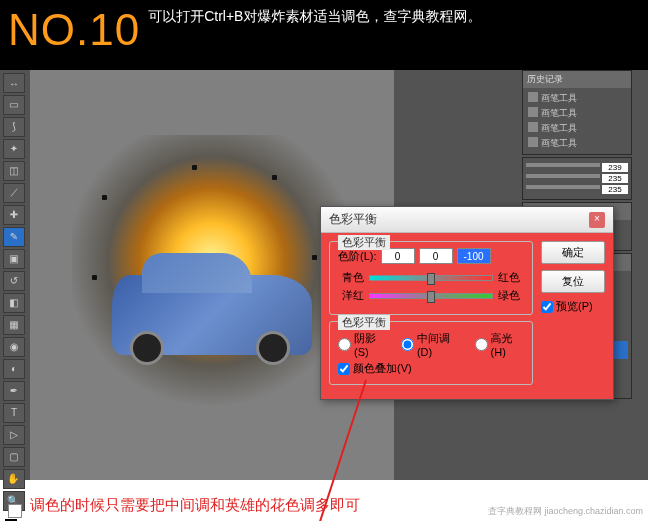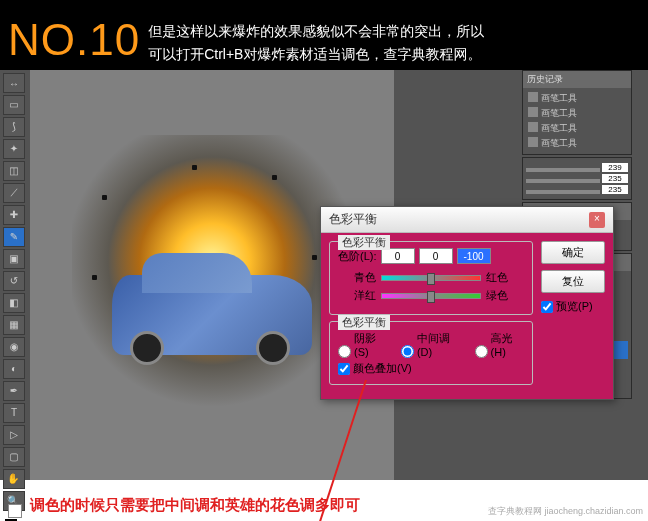--- a/index.html
+++ b/index.html
@@ -1,17 +1,17 @@
 <!DOCTYPE html>
 <html><head>
 <meta charset="utf-8">
 <style>
 *{box-sizing:border-box;margin:0;padding:0;font-family:"Microsoft YaHei",sans-serif}
 body{width:648px;height:521px;background:#fff;overflow:hidden;position:relative}
-.header{background:#000;height:70px;padding:5px 8px;display:flex;align-items:flex-end}
+.header{background:#000;height:70px;padding:5px 8px;display:flex;align-items:flex-start}
 .no-label{color:#ff9a1a;font-size:44px;font-weight:400;letter-spacing:1px;margin-right:8px}
 .header-text{color:#fff;font-size:14px;line-height:1.6}
 .ps-area{position:relative;height:410px;background:#535353;margin:0}
 .toolbar{position:absolute;left:0;top:0;width:28px;height:100%;background:#535353;display:flex;flex-direction:column;padding:2px}
 .tool{width:22px;height:20px;margin:1px auto;background:#5a5a5a;border:1px solid #3a3a3a;font-size:10px;color:#ccc;text-align:center;line-height:18px;cursor:pointer}
 .tool.active{background:#2a70c8}
 .colorbox{width:22px;height:22px;margin-top:6px;position:relative}
 .fg{width:14px;height:14px;background:#000;border:1px solid #fff;position:absolute;top:0;left:2px}
 .bg{width:14px;height:14px;background:#fff;border:1px solid #888;position:absolute;bottom:0;right:2px}
 .canvas{position:absolute;left:30px;top:0;width:364px;height:410px;background:#808080;display:flex;align-items:center;justify-content:center;overflow:hidden}
@@ -21,62 +21,61 @@
 .car::before{content:"";position:absolute;top:-22px;left:30px;width:110px;height:40px;background:linear-gradient(135deg,#5a7fc0,#7a9bd0);border-radius:20px 30px 0 0}
 .wheel{position:absolute;width:34px;height:34px;background:#222;border:3px solid #888;border-radius:50%;bottom:-10px}
 .w1{left:18px}.w2{right:22px}
 .debris{position:absolute;width:5px;height:5px;background:#111;border-radius:1px}
 .right-panels{position:absolute;right:16px;top:0;width:110px;height:410px;background:#535353}
 .panel{background:#535353;border:1px solid #2a2a2a;margin-bottom:2px;font-size:9px;color:#ccc}
 .panel-hdr{background:#6a6a6a;padding:2px 4px;font-size:9px;color:#ddd}
 .panel-body{padding:3px}
 .hist-row{padding:1px 2px;font-size:9px;display:flex;align-items:flex-start;gap:3px}
 .hist-ic{width:10px;height:10px;background:#888}
-.slider-mini{display:flex;align-items:flex-end;gap:2px;margin:2px 0}
+.slider-mini{display:flex;align-items:flex-start;gap:2px;margin:2px 0}
 .slider-mini .bar{flex:1;height:4px;background:#888}
 .slider-mini .val{background:#fff;color:#000;width:26px;font-size:8px;text-align:center}
 .layer-row{display:flex;align-items:center;gap:3px;padding:2px;font-size:9px}
 .layer-row.sel{background:#2a70c8;color:#fff}
 .eye{width:10px;height:10px;border:1px solid #888;background:#666}
 .thumb{width:16px;height:14px;background:#999;border:1px solid #555}
-.dialog{position:absolute;left:320px;top:136px;width:294px;background:#be185d;border:1px solid #555;box-shadow:2px 2px 8px rgba(0,0,0,0.4);font-size:11px}
+.dialog{position:absolute;left:320px;top:136px;width:294px;background:#ef4444;border:1px solid #555;box-shadow:2px 2px 8px rgba(0,0,0,0.4);font-size:11px}
 .dlg-title{background:linear-gradient(#fdfdfd,#e0e0e0);padding:4px 8px;font-size:12px;color:#333;display:flex;justify-content:space-between;align-items:center;border-bottom:1px solid #bbb}
 .dlg-close{width:16px;height:16px;background:#d66;color:#fff;text-align:center;line-height:14px;font-size:10px;border-radius:2px;cursor:pointer}
 .dlg-body{padding:8px;display:flex;gap:8px}
 .dlg-left{flex:1}
 .dlg-right{width:64px;display:flex;flex-direction:column;gap:6px}
 .btn{background:linear-gradient(#fdfdfd,#e4e4e4);border:1px solid #999;padding:3px 0;font-size:11px;text-align:center;cursor:pointer;border-radius:2px}
 .chk{display:flex;align-items:center;gap:3px;font-size:11px}
 .chk input{width:12px;height:12px}
 .group{border:1px solid #bbb;border-radius:3px;padding:6px 8px 8px;margin-bottom:6px;position:relative}
 .group-label{position:absolute;top:-7px;left:8px;background:#ececec;padding:0 4px;font-size:11px;color:#333}
 .levels-row{display:flex;align-items:center;gap:4px;margin-bottom:6px;font-size:11px}
 .levels-row input[type=text]{width:34px;height:16px;border:1px solid #888;font-size:10px;text-align:center;padding:0}
 .levels-row input.hl{background:#2a70ff;color:#fff}
-.slider-row{display:flex;align-items:center;gap:5px;margin:3px 12px;font-size:11px}
+.slider-row{display:flex;align-items:center;gap:5px;margin:3px 0;font-size:11px}
 .slider-row .lab{width:26px;text-align:right}
 .slider-row .lab-r{width:26px}
 .grad{flex:1;height:6px;border:1px solid #888;position:relative}
 .grad .handle{position:absolute;top:-3px;width:8px;height:12px;background:#888;border:1px solid #444;transform:translateX(-50%)}
 .g1{background:linear-gradient(90deg,#0dd,#888,#f33)}
 .g2{background:linear-gradient(90deg,#f3f,#888,#3c3)}
 .g3{background:linear-gradient(90deg,#ff3,#888,#33f)}
 .radio-row{display:flex;gap:14px;align-items:center;font-size:11px;margin:3px 0}
-.radio-row label{display:flex;align-items:flex-end;gap:3px}
-.footer-note{position:absolute;left:30px;bottom:6px;color:#e02020;font-size:15px;font-weight:700}
+.radio-row label{display:flex;align-items:center;gap:3px}
+.footer-note{position:absolute;left:30px;bottom:6px;color:#e02020;font-size:15px;font-weight:400}
 .arrow{position:absolute;left:365px;top:310px;width:2px;height:150px;background:#e02020;transform:rotate(18deg);transform-origin:top}
 .watermark{position:absolute;right:2px;bottom:2px;font-size:9px;color:#aaa;background:rgba(255,255,255,0.6);padding:1px 3px}
 </style>
 </head>
 <body>
 
 <div class="header">
   <div class="no-label">NO.10</div>
   <div class="header-text">
-    <div>但是这样以来爆炸的效果感貌似不会非常的突出，所以</div>
     <div>可以打开Ctrl+B对爆炸素材适当调色，查字典教程网。</div>
   </div>
 </div>
 
 <div class="ps-area">
 
   <div class="toolbar">
     <div class="tool">↔</div>
     <div class="tool">▭</div>
     <div class="tool">⟆</div>

